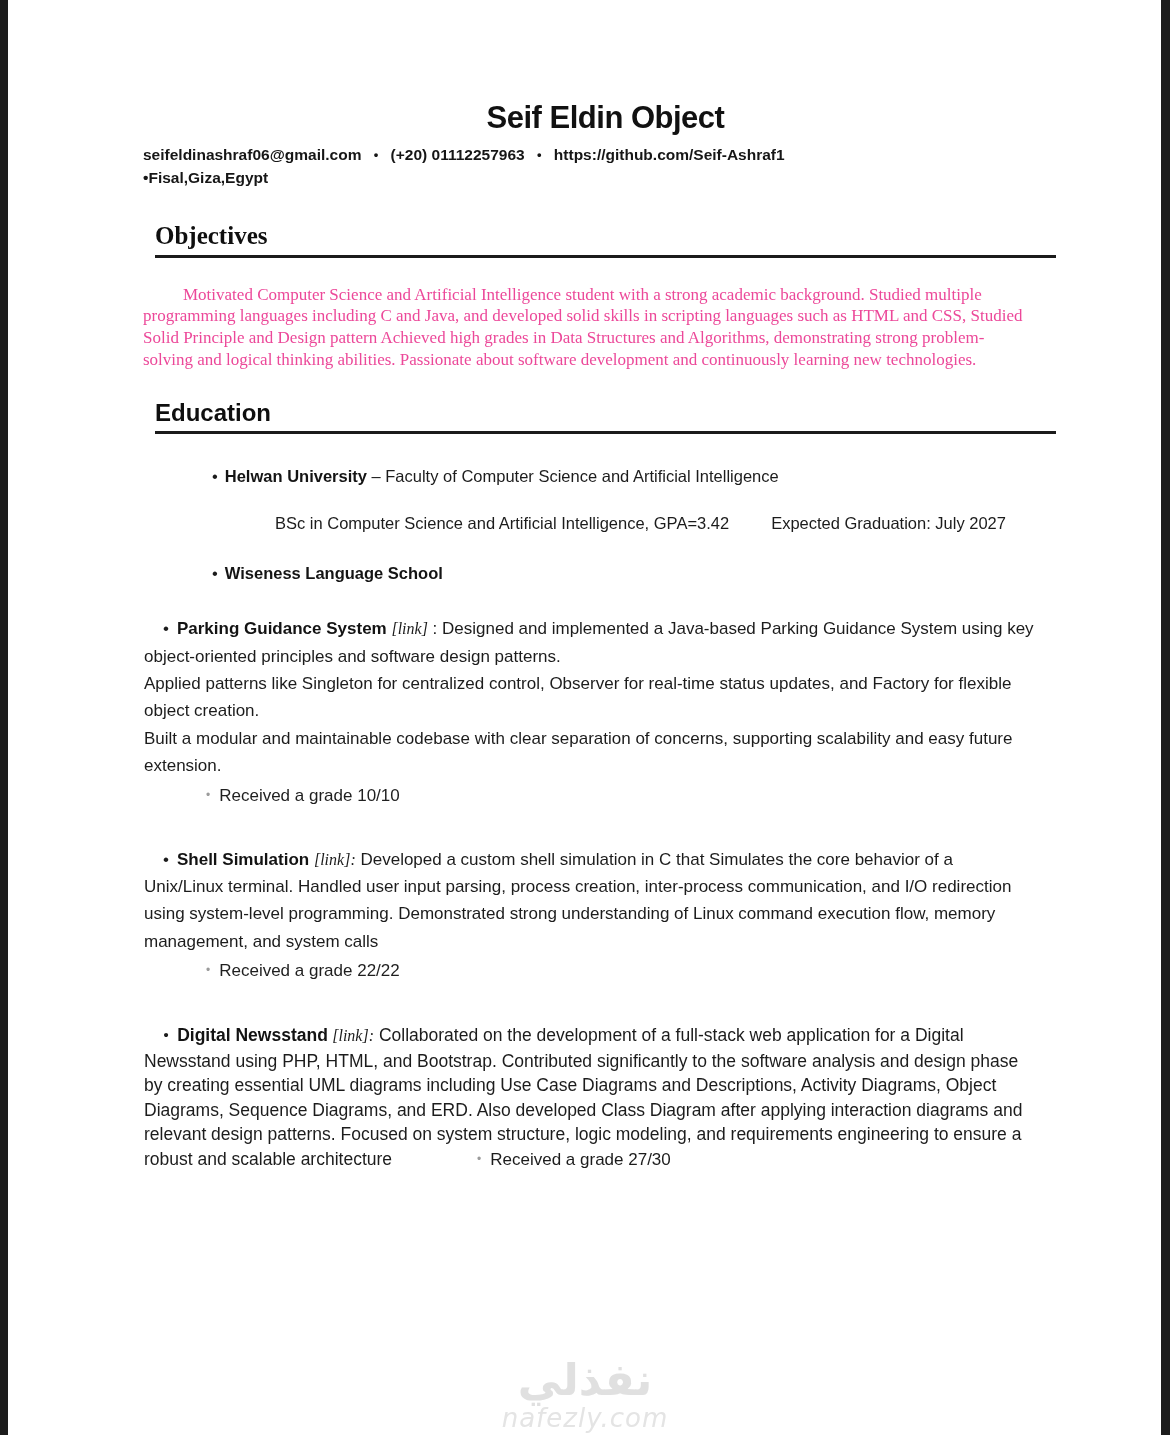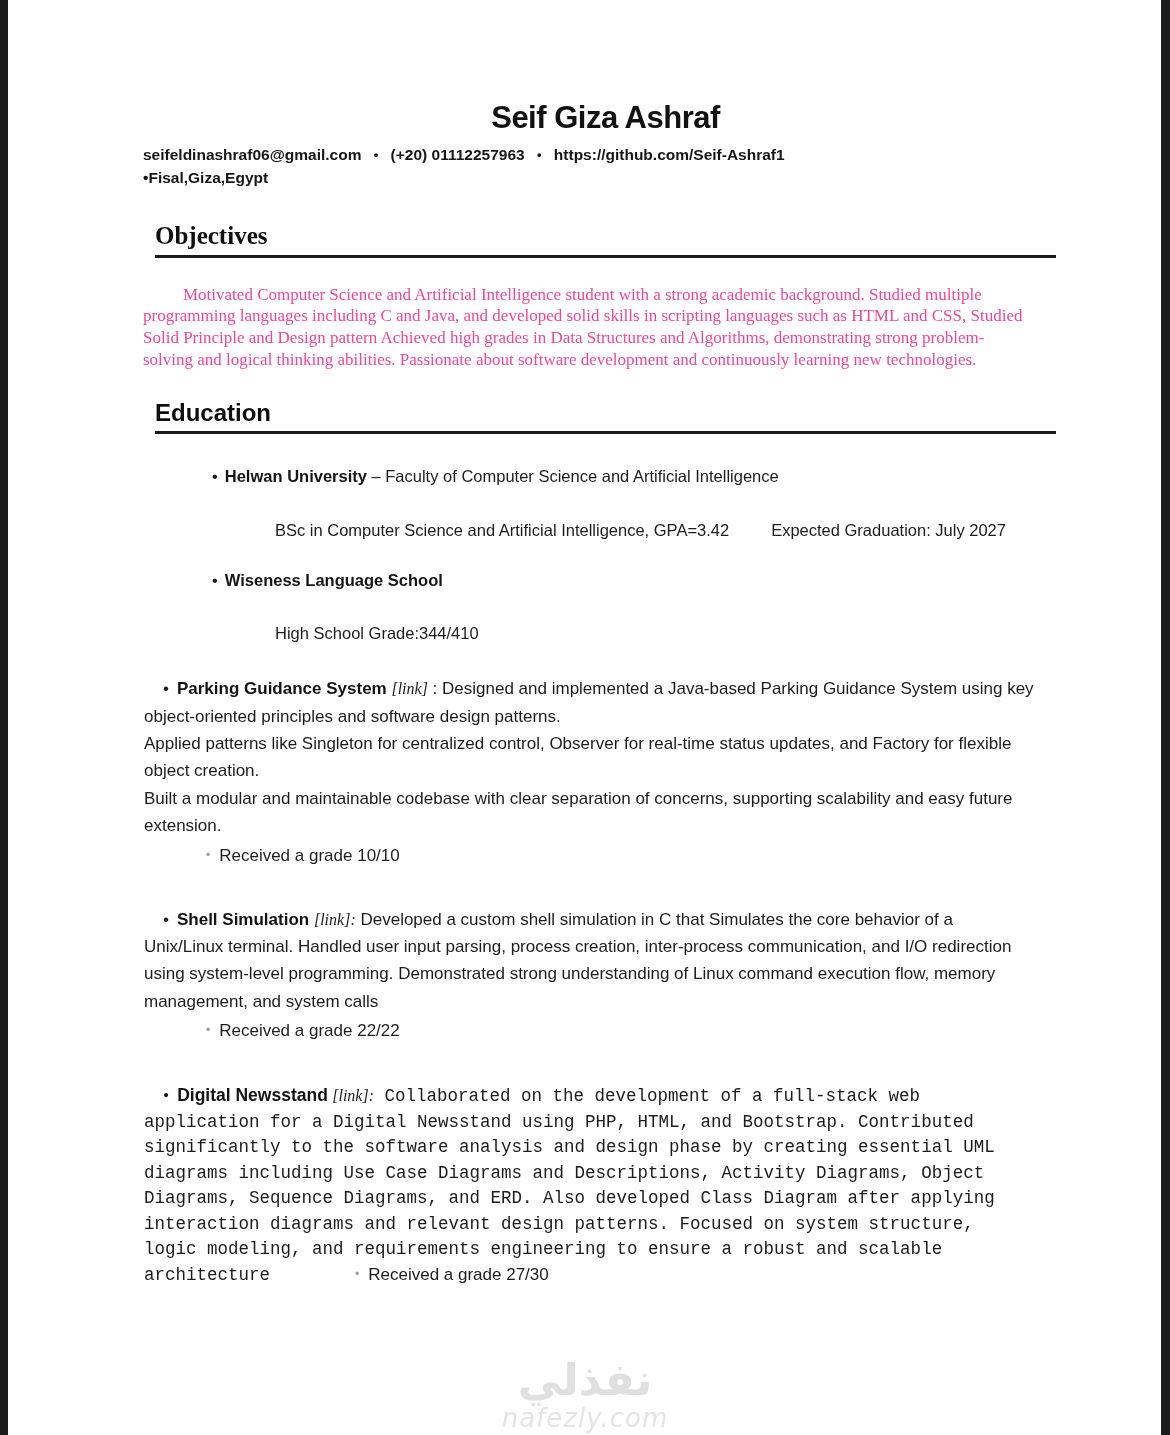--- a/index.html
+++ b/index.html
@@ -76,21 +76,21 @@
   .edu-line {
     margin: 0;
     font-family: "Liberation Sans", sans-serif;
     font-size: 16.5px;
     line-height: 22px;
     color: #1c1c1c;
   }
   .edu-bullet-line { padding-left: 69px; }
   .edu-sub-line    { padding-left: 132px; }
   .edu-1 { margin-top: 31px; }
-  .edu-2 { margin-top: 32px; }
+  .edu-2 { margin-top: 25px; }
   .edu-3 { margin-top: 28px; }
   .edu-4 { margin-top: 31px; }
   .edu-b { margin-right: 7px; }
   .edu-line strong { font-weight: 700; color: #141414; }
   .grad { margin-left: 42px; }
 
   
   .proj-p {
     margin: 1px;
     max-width: 890px;
@@ -99,21 +99,21 @@
   }
   .proj-sans { font-family: "Liberation Sans", sans-serif; font-size: 17px;   line-height: 27.4px; }
   .proj-serif{ font-family: "Liberation Serif", serif;      font-size: 17.5px; line-height: 24.5px; }
   .proj-0 { margin-top: 31px; }
   .proj-1 { margin-top: 36px; }
   .proj-2 { margin-top: 38px; }
   .proj-b { margin-right: 8px; }
   .proj-name { font-weight: 700; color: #131313; font-family: "Liberation Sans", sans-serif; }
   .proj-link { font-family: "Liberation Serif", serif; font-style: italic; font-size: 16px; }
   .proj-desc { white-space: pre-line; }
-  .proj-serif .proj-desc { font-family: Liberation Mono, monospace; }
+  .proj-serif .proj-desc { font-family: Liberation Sans, sans-serif; }
 
   .grade-line {
     margin: 1px 0 0 0;
     padding-left: 63px;
     font-family: "Liberation Sans", sans-serif;
     font-size: 17px;
     line-height: 28px;
     color: #1f1f1f;
   }
   .grade-b {
@@ -158,21 +158,21 @@
 </head>
 <body>
 
 <div class="page">
   <div class="edge edge-left"></div>
   <div class="edge edge-right"></div>
 
   <div class="content">
 
     <header>
-      <h1 class="name">Seif Giza Ashraf</h1>
+      <h1 class="name">Seif Eldin Object</h1>
       <div class="contact-line contact-line1">
         <span>seifeldinashraf06@gmail.com</span>
         <span class="contact-sep">•</span>
         <span>(+20) 01112257963</span>
         <span class="contact-sep">•</span>
         <span>https://github.com/Seif-Ashraf1</span>
       </div>
       <div class="contact-line contact-line2">•Fisal,Giza,Egypt</div>
     </header>
 
@@ -190,21 +190,20 @@
       </p>
 
       <p class="edu-line edu-sub-line edu-2">
         <span>BSc in Computer Science and Artificial Intelligence, GPA=3.42</span><span class="grad">Expected Graduation: July 2027</span>
       </p>
 
       <p class="edu-line edu-bullet-line edu-3">
         <span class="edu-b">•</span><strong>Wiseness Language School</strong>
       </p>
 
-      <p class="edu-line edu-sub-line edu-4">High School Grade:344/410</p>
     </section>
 
     <section>
 
       <div>
         <p class="proj-p proj-sans proj-0">
           <span class="proj-b">•</span><span class="proj-name">Parking Guidance System</span>
           <em class="proj-link">[link]</em><span class="proj-desc"> : Designed and implemented a Java-based Parking Guidance System using key object-oriented principles and software design patterns.
 Applied patterns like Singleton for centralized control, Observer for real-time status updates, and Factory for flexible object creation.
 Built a modular and maintainable codebase with clear separation of concerns, supporting scalability and easy future extension.</span>

